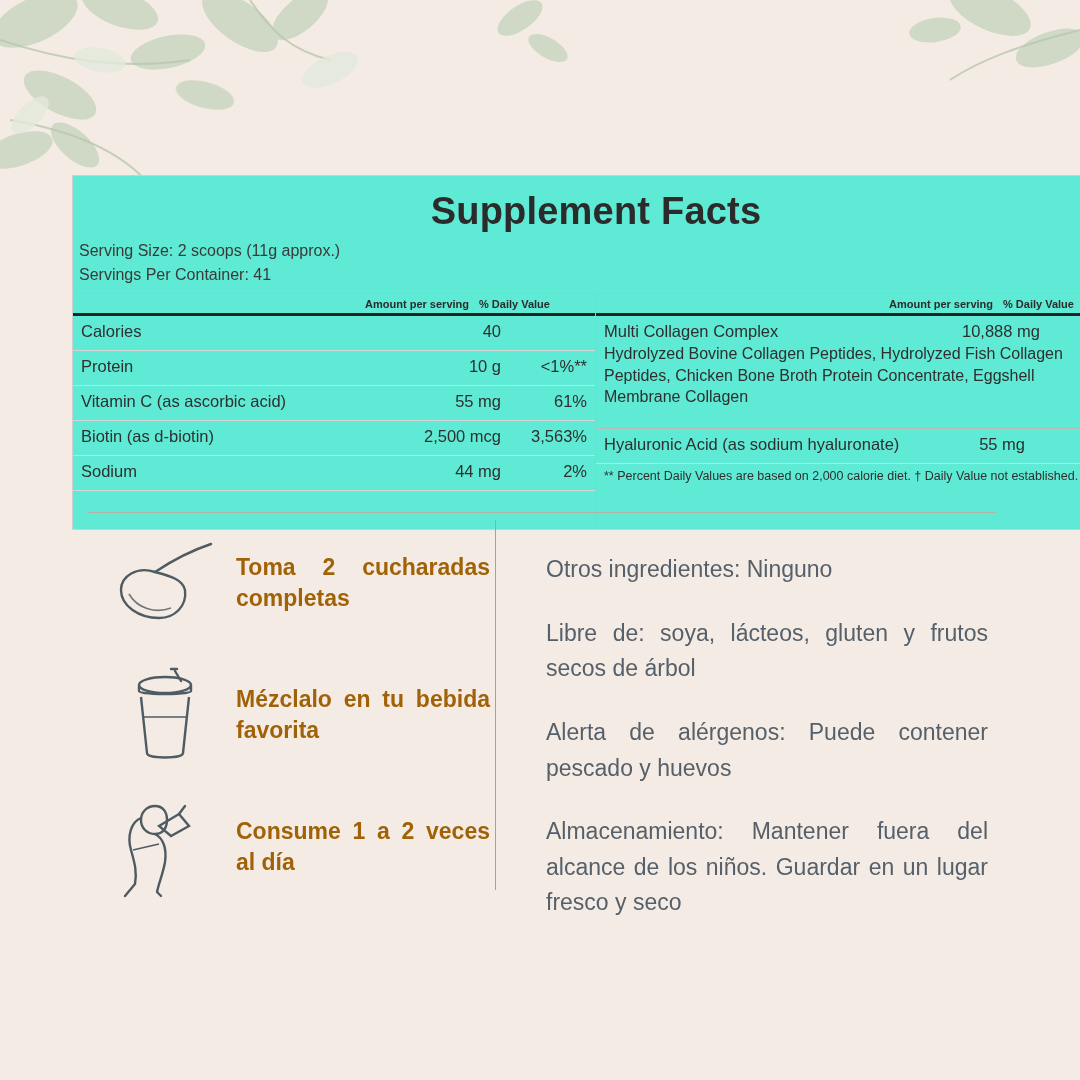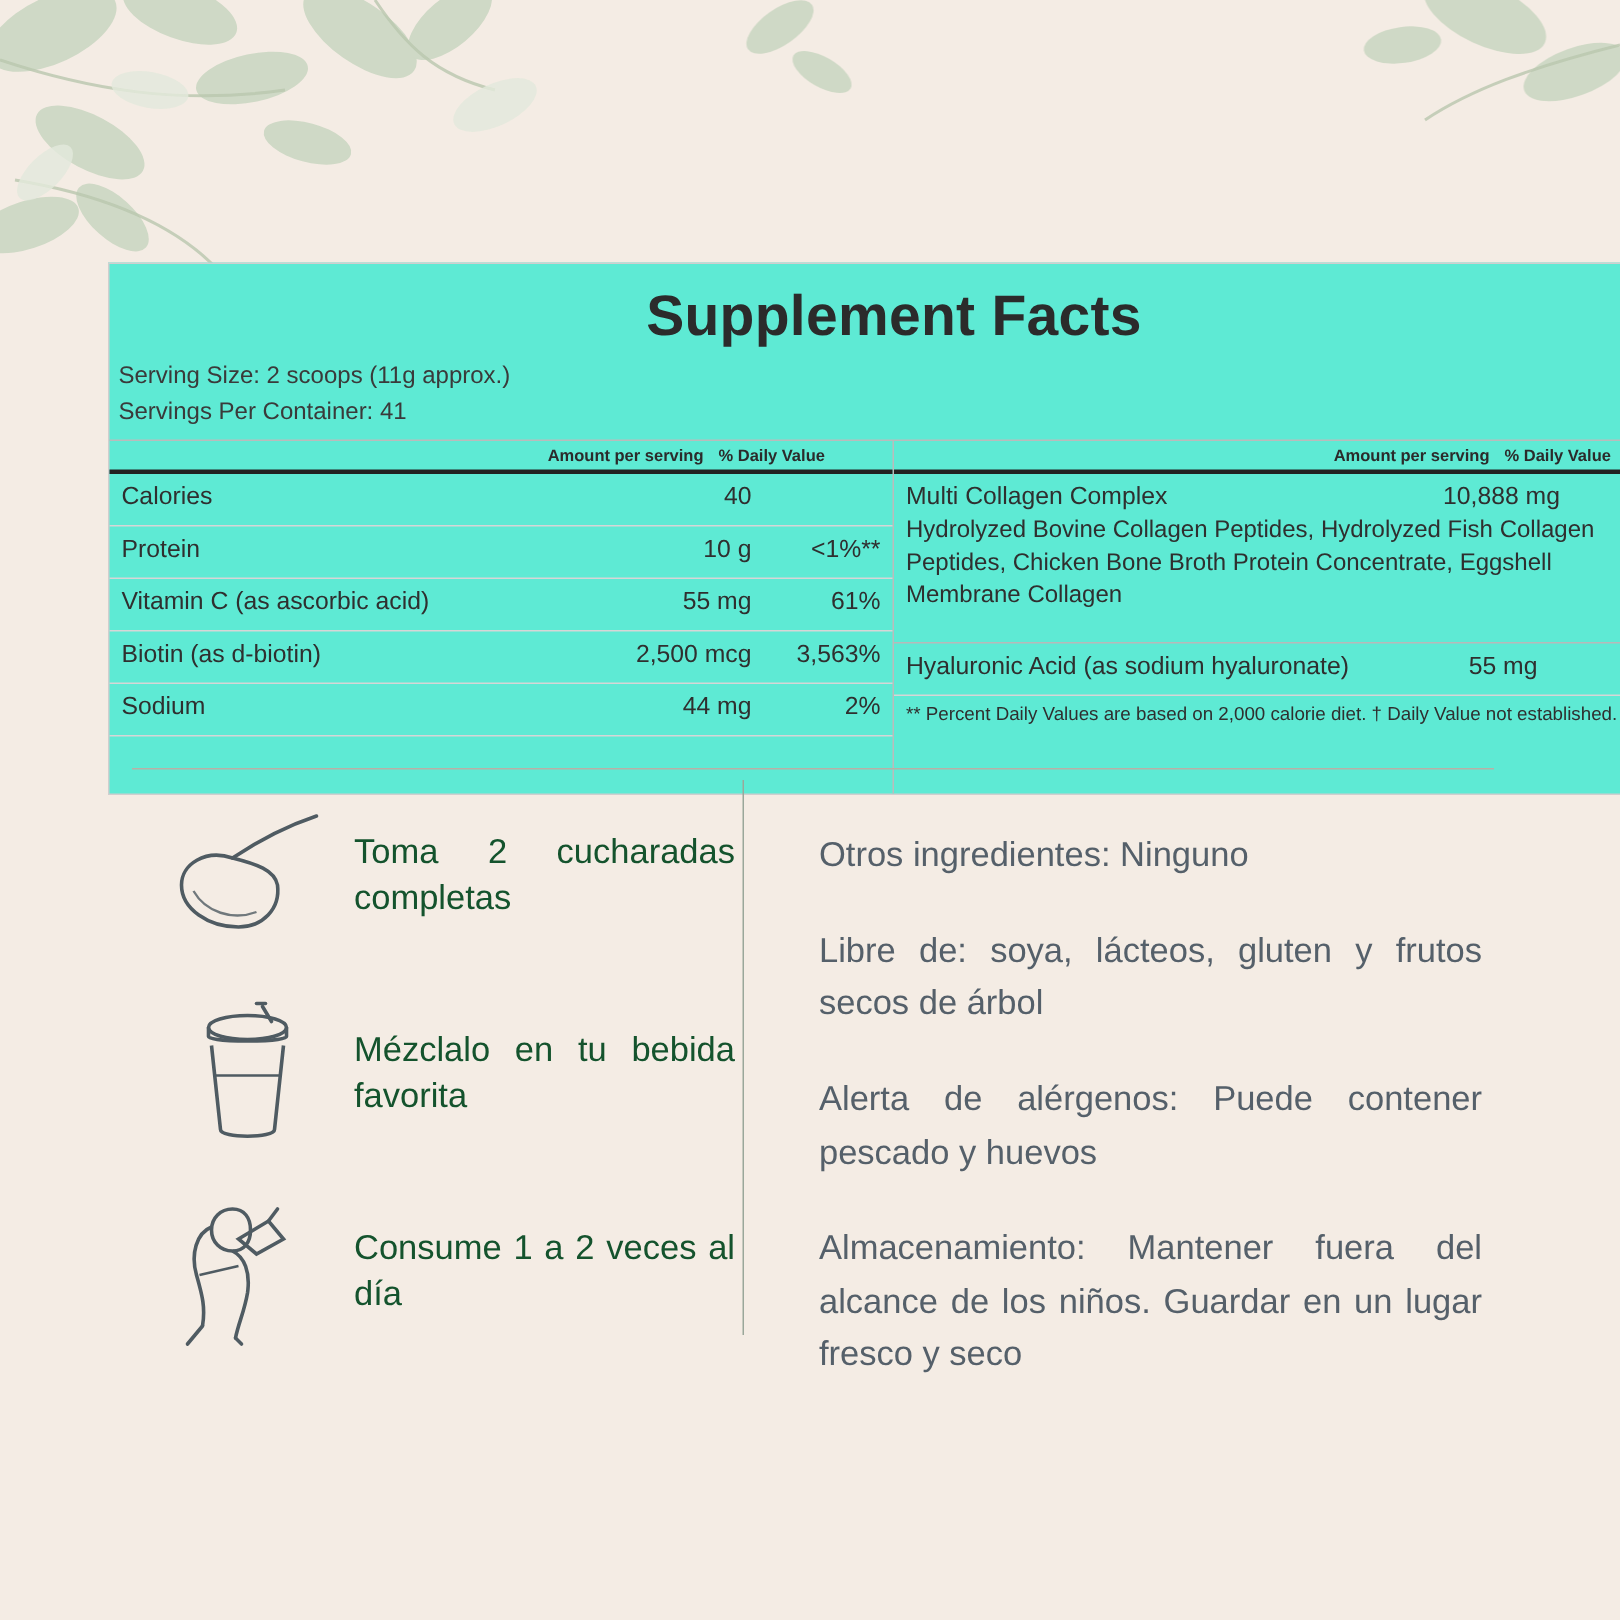--- a/index.html
+++ b/index.html
@@ -147,22 +147,22 @@
   .howto-icon {
     width: 110px;
     height: 110px;
     flex: 0 0 110px;
     display: flex;
     align-items: center;
     justify-content: center;
   }
   .howto-text {
     font-size: 23px;
-    font-weight: normal;
-    color: #14532d;
+    font-weight: bold;
+    color: #a16207;
     line-height: 1.34;
     text-align: justify;
   }
   .howto-text.justify {
     text-align: justify;
     text-align-last: left;
   }
 
   
   .info {

